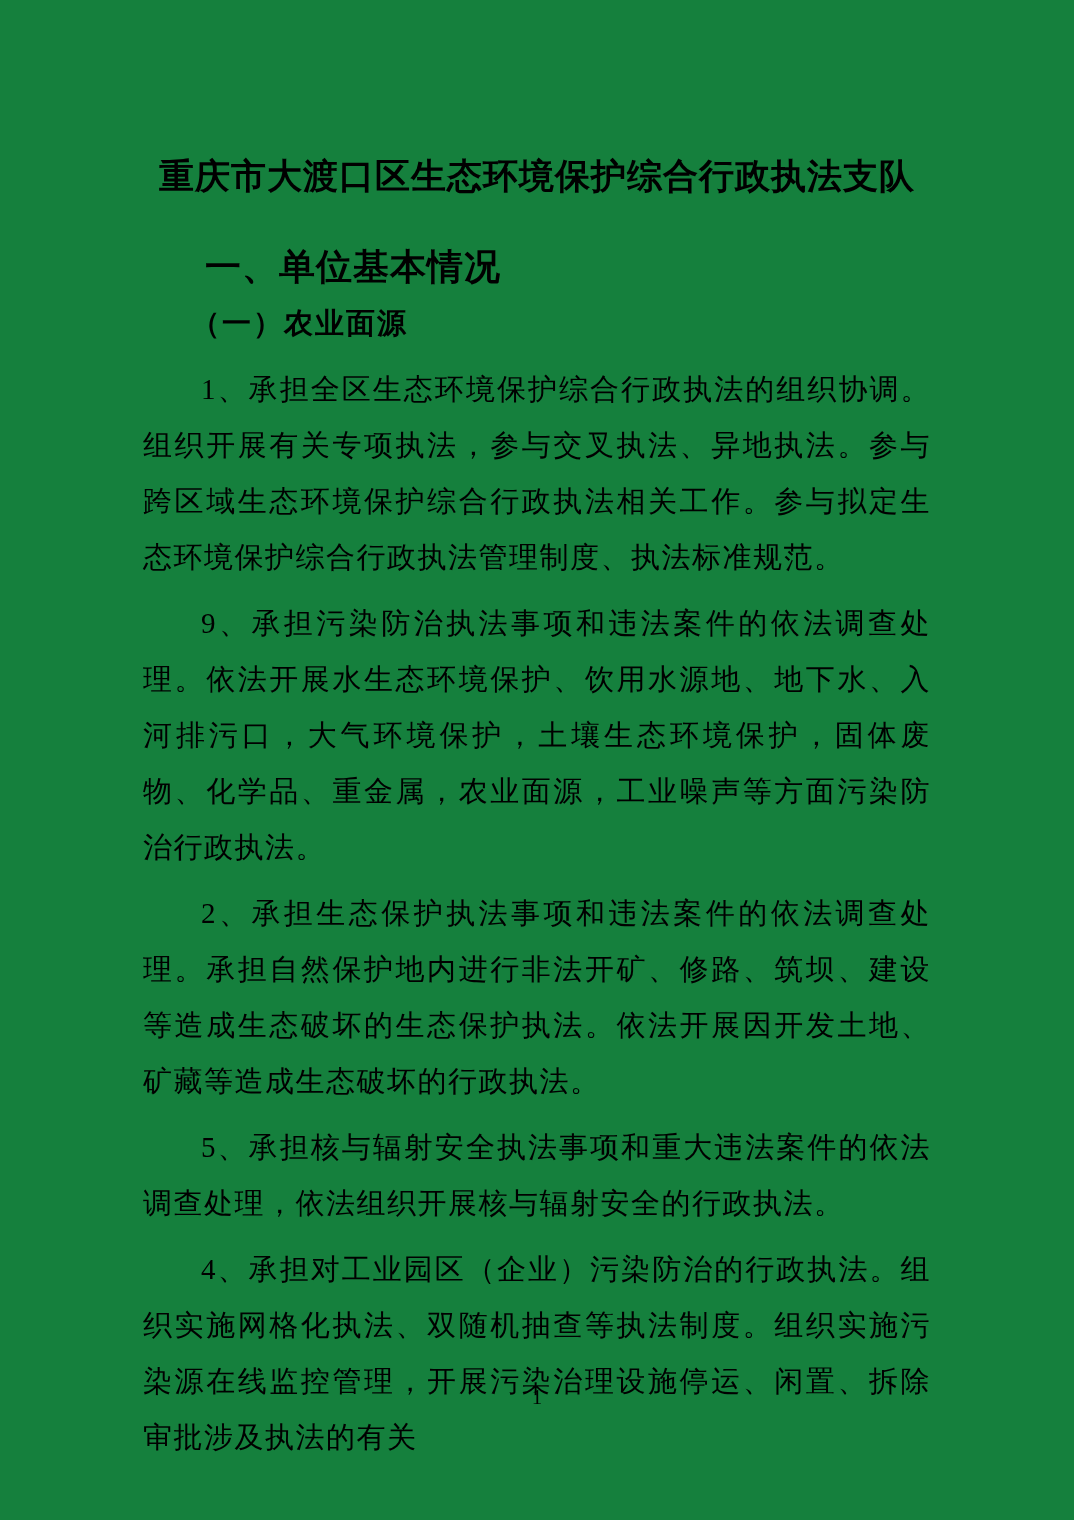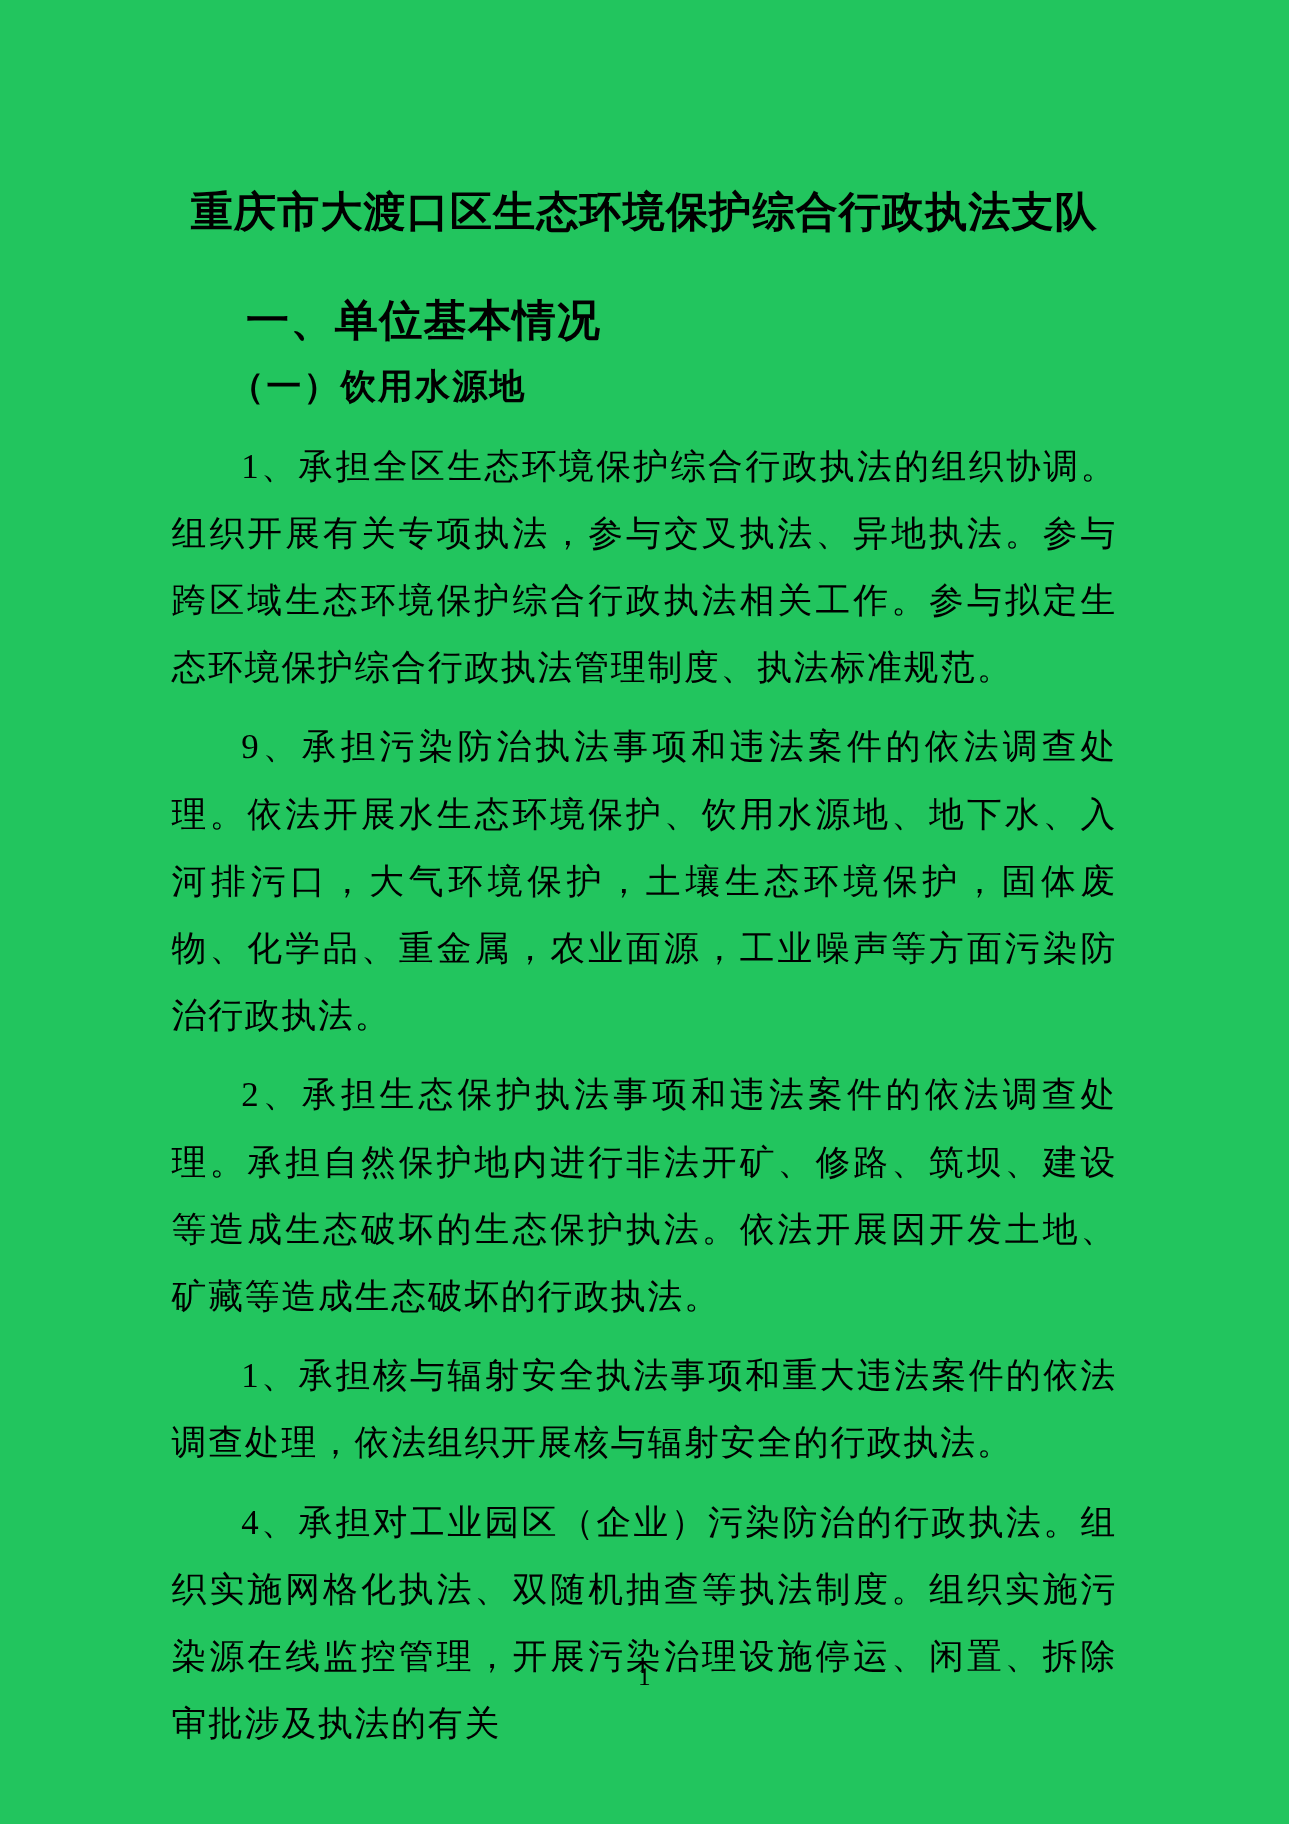--- a/index.html
+++ b/index.html
@@ -11,21 +11,21 @@
   body {
     width: 1074px;
     height: 1520px;
     font-family: "Liberation Serif", "DejaVu Serif", serif;
     color: #000000;
   }
   .page {
     position: relative;
     width: 1074px;
     height: 1520px;
-    background: #22c55e;
+    background: #15803d;
     overflow: hidden;
   }
   .content {
     padding: 148px 133px 0 133px;
   }
   .doc-title {
     margin: 0;
     text-align: center;
     font-family: "Liberation Serif", "DejaVu Serif", serif;
     font-weight: bold;
@@ -80,28 +80,28 @@
 
 <div class="page">
   <div class="content">
 
     <h1 class="doc-title">
       <span class="title-line">重庆市大渡口区生态环境保护综合行政执法支队</span>
     </h1>
 
     <h2 class="section-heading">一、单位基本情况</h2>
 
-    <h3 class="subsection-heading">（一）饮用水源地</h3>
+    <h3 class="subsection-heading">（一）农业面源</h3>
 
     <p class="body-para">1、承担全区生态环境保护综合行政执法的组织协调。组织开展有关专项执法，参与交叉执法、异地执法。参与跨区域生态环境保护综合行政执法相关工作。参与拟定生态环境保护综合行政执法管理制度、执法标准规范。</p>
 
     <p class="body-para">9、承担污染防治执法事项和违法案件的依法调查处理。依法开展水生态环境保护、饮用水源地、地下水、入河排污口，大气环境保护，土壤生态环境保护，固体废物、化学品、重金属，农业面源，工业噪声等方面污染防治行政执法。</p>
 
     <p class="body-para">2、承担生态保护执法事项和违法案件的依法调查处理。承担自然保护地内进行非法开矿、修路、筑坝、建设等造成生态破坏的生态保护执法。依法开展因开发土地、矿藏等造成生态破坏的行政执法。</p>
 
-    <p class="body-para">1、承担核与辐射安全执法事项和重大违法案件的依法调查处理，依法组织开展核与辐射安全的行政执法。</p>
+    <p class="body-para">5、承担核与辐射安全执法事项和重大违法案件的依法调查处理，依法组织开展核与辐射安全的行政执法。</p>
 
     <p class="body-para">4、承担对工业园区（企业）污染防治的行政执法。组织实施网格化执法、双随机抽查等执法制度。组织实施污染源在线监控管理，开展污染治理设施停运、闲置、拆除审批涉及执法的有关</p>
 
   </div>
 
   <div class="page-number">1</div>
 </div>
 
 </body></html>

